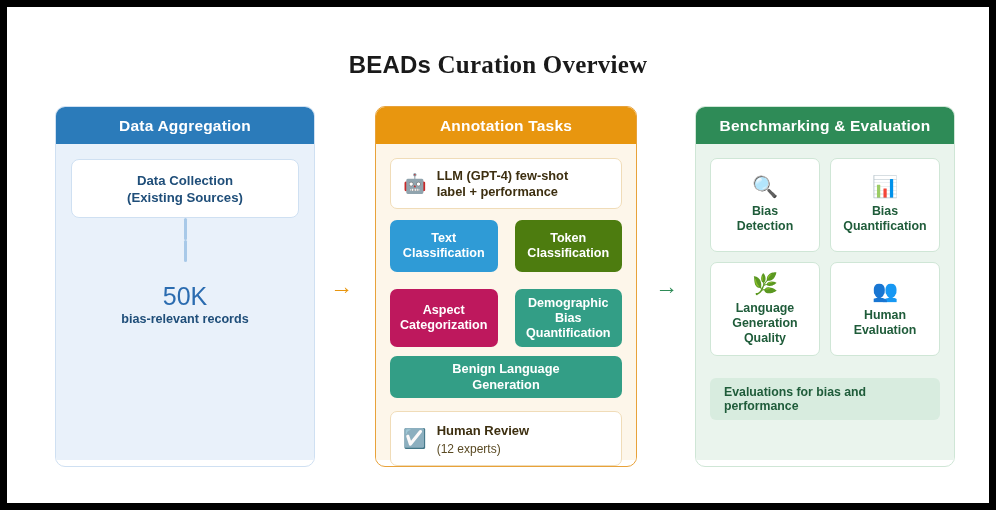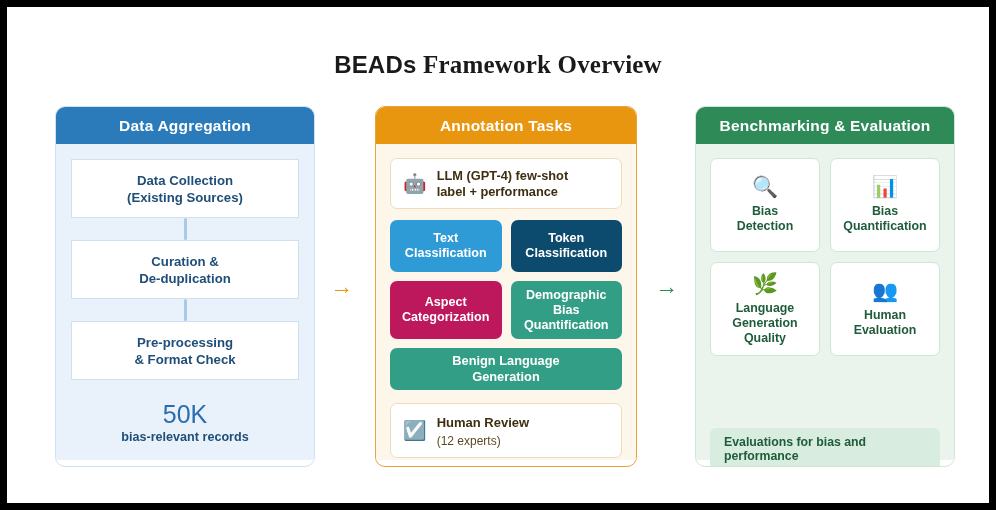--- a/index.html
+++ b/index.html
@@ -68,21 +68,21 @@
   }
   #col-left .col-head { background: #2b7bba; }
   #col-left .col-body {
     background: #e9f1fa;
     height: 316px;
     padding: 15px 15px 0 15px;
   }
   .lcard {
     background: #ffffff;
     border: 1px solid #cfe0f2;
-    border-radius: 0;
+    border-radius: 8px;
     height: 57px;
     display: flex;
     flex-direction: column;
     align-items: center;
     justify-content: center;
     color: #1f4e79;
     font-size: 13.2px;
     font-weight: bold;
     line-height: 17px;
   }
@@ -140,21 +140,21 @@
   }
   .llm-text {
     color: #3d2f10;
     font-size: 12.8px;
     font-weight: bold;
     line-height: 16px;
   }
   .task-grid {
     display: grid;
     grid-template-columns: 1fr 1fr;
-    gap: 9px;
+    gap: 17px;
     margin-top: 11px;
   }
   .task {
     border-radius: 7px;
     height: 52px;
     display: flex;
     align-items: center;
     justify-content: center;
     text-align: center;
     color: #ffffff;
@@ -225,21 +225,21 @@
     text-align: center;
   }
   .eval-card .emoji { font-size: 21px; }
   .eval-label {
     color: #1f5c3a;
     font-size: 12.4px;
     font-weight: bold;
     line-height: 15px;
   }
   .eval-footer {
-    margin-top: 72px;
+    margin-top: 22px;
     display: flex;
     justify-content: center;
   }
   .eval-badge {
     background: #d8ecdf;
     color: #1f5c3a;
     font-size: 12.3px;
     font-weight: bold;
     border-radius: 6px;
     padding: 7px 14px;
@@ -255,45 +255,37 @@
   }
   #arrow-1 { left: 323px; color: #e8960f; }
   #arrow-2 { left: 648px; color: #2e8b57; }
 </style>
 </head>
 <body>
 
 <div id="page">
 
   <div class="title">
-    <span class="brand">BEADs</span><span> Framework Overview</span>
+    <span class="brand">BEADs</span><span> Curation Overview</span>
   </div>
 
   <div class="column" id="col-left">
     <div class="col-head">Data Aggregation</div>
     <div class="col-body">
 
       <div class="lcard">
         <span>Data Collection</span>
         <span>(Existing Sources)</span>
       </div>
 
       <div class="connector"></div>
 
-      <div class="lcard">
-        <span>Curation &amp;</span>
-        <span>De-duplication</span>
-      </div>
 
       <div class="connector"></div>
 
-      <div class="lcard">
-        <span>Pre-processing</span>
-        <span>&amp; Format Check</span>
-      </div>
 
       <div class="stat">
         <div class="stat-num">50K</div>
         <div class="stat-label">bias-relevant records</div>
       </div>
 
     </div>
   </div>
 
   <div class="arrow" id="arrow-1">→</div>
@@ -310,21 +302,21 @@
         </span>
       </div>
 
       <div class="task-grid">
         <div class="task" style="background:#2f9bd6">
           <span>
             <span>Text</span><br>
             <span>Classification</span>
           </span>
         </div>
-        <div class="task" style="background:#0c4a6e">
+        <div class="task" style="background:#4d7c0f">
           <span>
             <span>Token</span><br>
             <span>Classification</span>
           </span>
         </div>
         <div class="task tall" style="background:#be185d">
           <span>
             <span>Aspect</span><br>
             <span>Categorization</span>
           </span>

